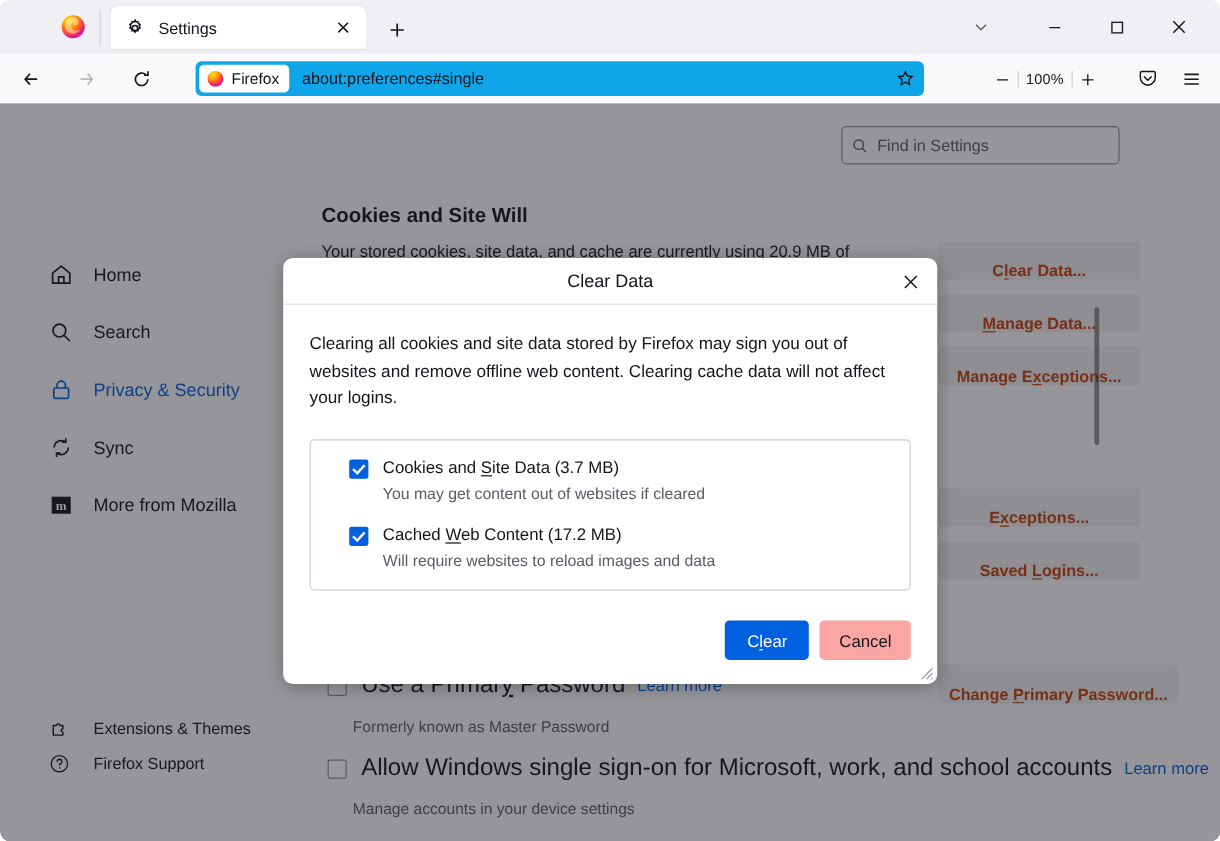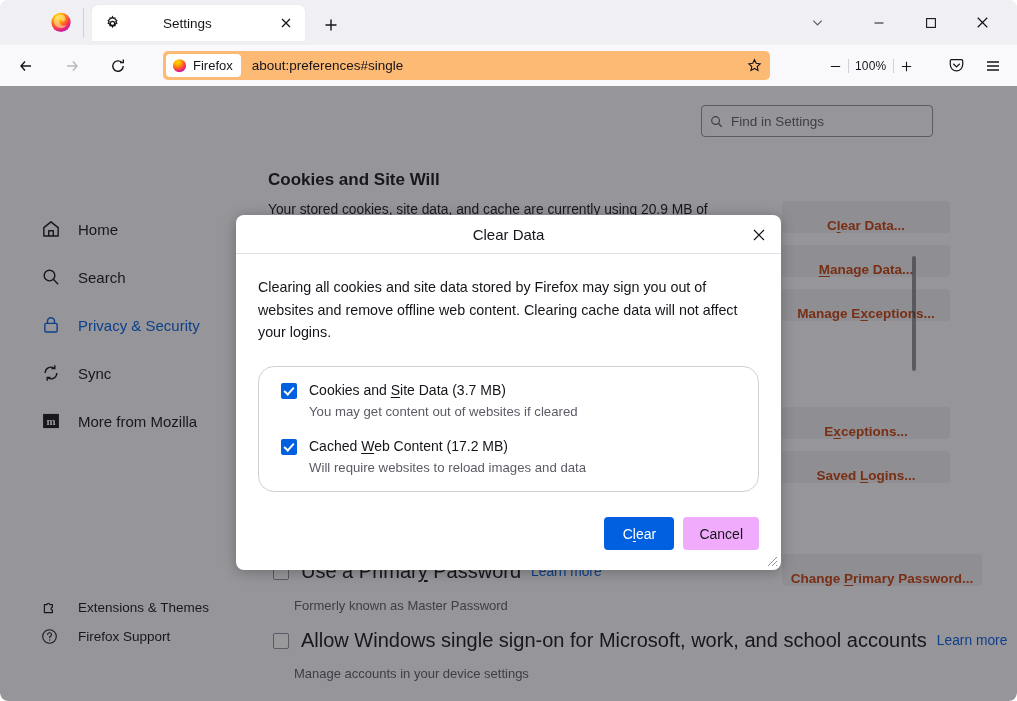--- a/index.html
+++ b/index.html
@@ -37,21 +37,20 @@
     background: #cfcfd8;
   }
   .tab {
     position: absolute; left: 92px; top: 5px;
     width: 213px; height: 36px;
     background: #ffffff;
     border-radius: 6px 6px 0 0;
     display: flex; align-items: center;
     padding: 0 8px 0 12px;
     box-shadow: 0 0 1px rgba(0,0,0,.12);
-    gap: 31px;
   }
   .tab .gear { width: 17px; height: 17px; flex: 0 0 17px; }
   .tab .tab-label {
     margin-left: 11px;
     font-size: 13.5px;
     color: #15141a;
     flex: 1 1 auto;
     white-space: nowrap; overflow: hidden; text-overflow: ellipsis;
   }
   .tab .tab-close {
@@ -84,21 +83,21 @@
   }
   .navbtn {
     width: 32px; height: 32px;
     display: flex; align-items: center; justify-content: center;
     border-radius: 4px;
     flex: 0 0 32px;
   }
   .urlbar {
     position: absolute; left: 163px; top: 51px;
     width: 607px; height: 29px;
-    background: #fdba74;
+    background: #0ea5e9;
     border-radius: 5px;
     display: flex; align-items: center;
     padding: 0 3px 0 3px;
   }
   .url-chip {
     display: flex; align-items: center;
     height: 23px;
     background: #ffffff;
     border-radius: 4px;
     padding: 0 8px 0 6px;
@@ -292,22 +291,22 @@
   }
   .modal-desc {
     font-size: 14.3px;
     line-height: 1.58;
     color: #15141a;
     width: 486px;
   }
   .opt-group {
     margin-top: 22px;
     border: 1px solid #cfcfd8;
-    border-radius: 16px;
-    padding: 14px 16px 16px 22px;
+    border-radius: 4px;
+    padding: 14px 16px 16px 32px;
   }
   .opt {
     display: flex; align-items: flex-start;
   }
   .opt + .opt { margin-top: 18px; }
   .cb-on {
     width: 16px; height: 16px;
     flex: 0 0 16px;
     margin-top: 2px;
     background: #0060df;
@@ -337,21 +336,21 @@
     height: 33px;
     min-width: 70px;
     border: none;
     border-radius: 4px;
     font-family: "Liberation Sans", sans-serif;
     font-size: 14px;
     padding: 0 16px;
     display: flex; align-items: center; justify-content: center;
   }
   .btn.primary { background: #0060df; color: #ffffff; }
-  .btn.ghost { background: #f0abfc; color: #15141a; }
+  .btn.ghost { background: #fca5a5; color: #15141a; }
   .resize-grip {
     position: absolute; right: 2px; bottom: 2px;
     width: 16px; height: 16px;
     z-index: 101;
   }
 </style>
 </head>
 <body>
 
 <div id="app">

